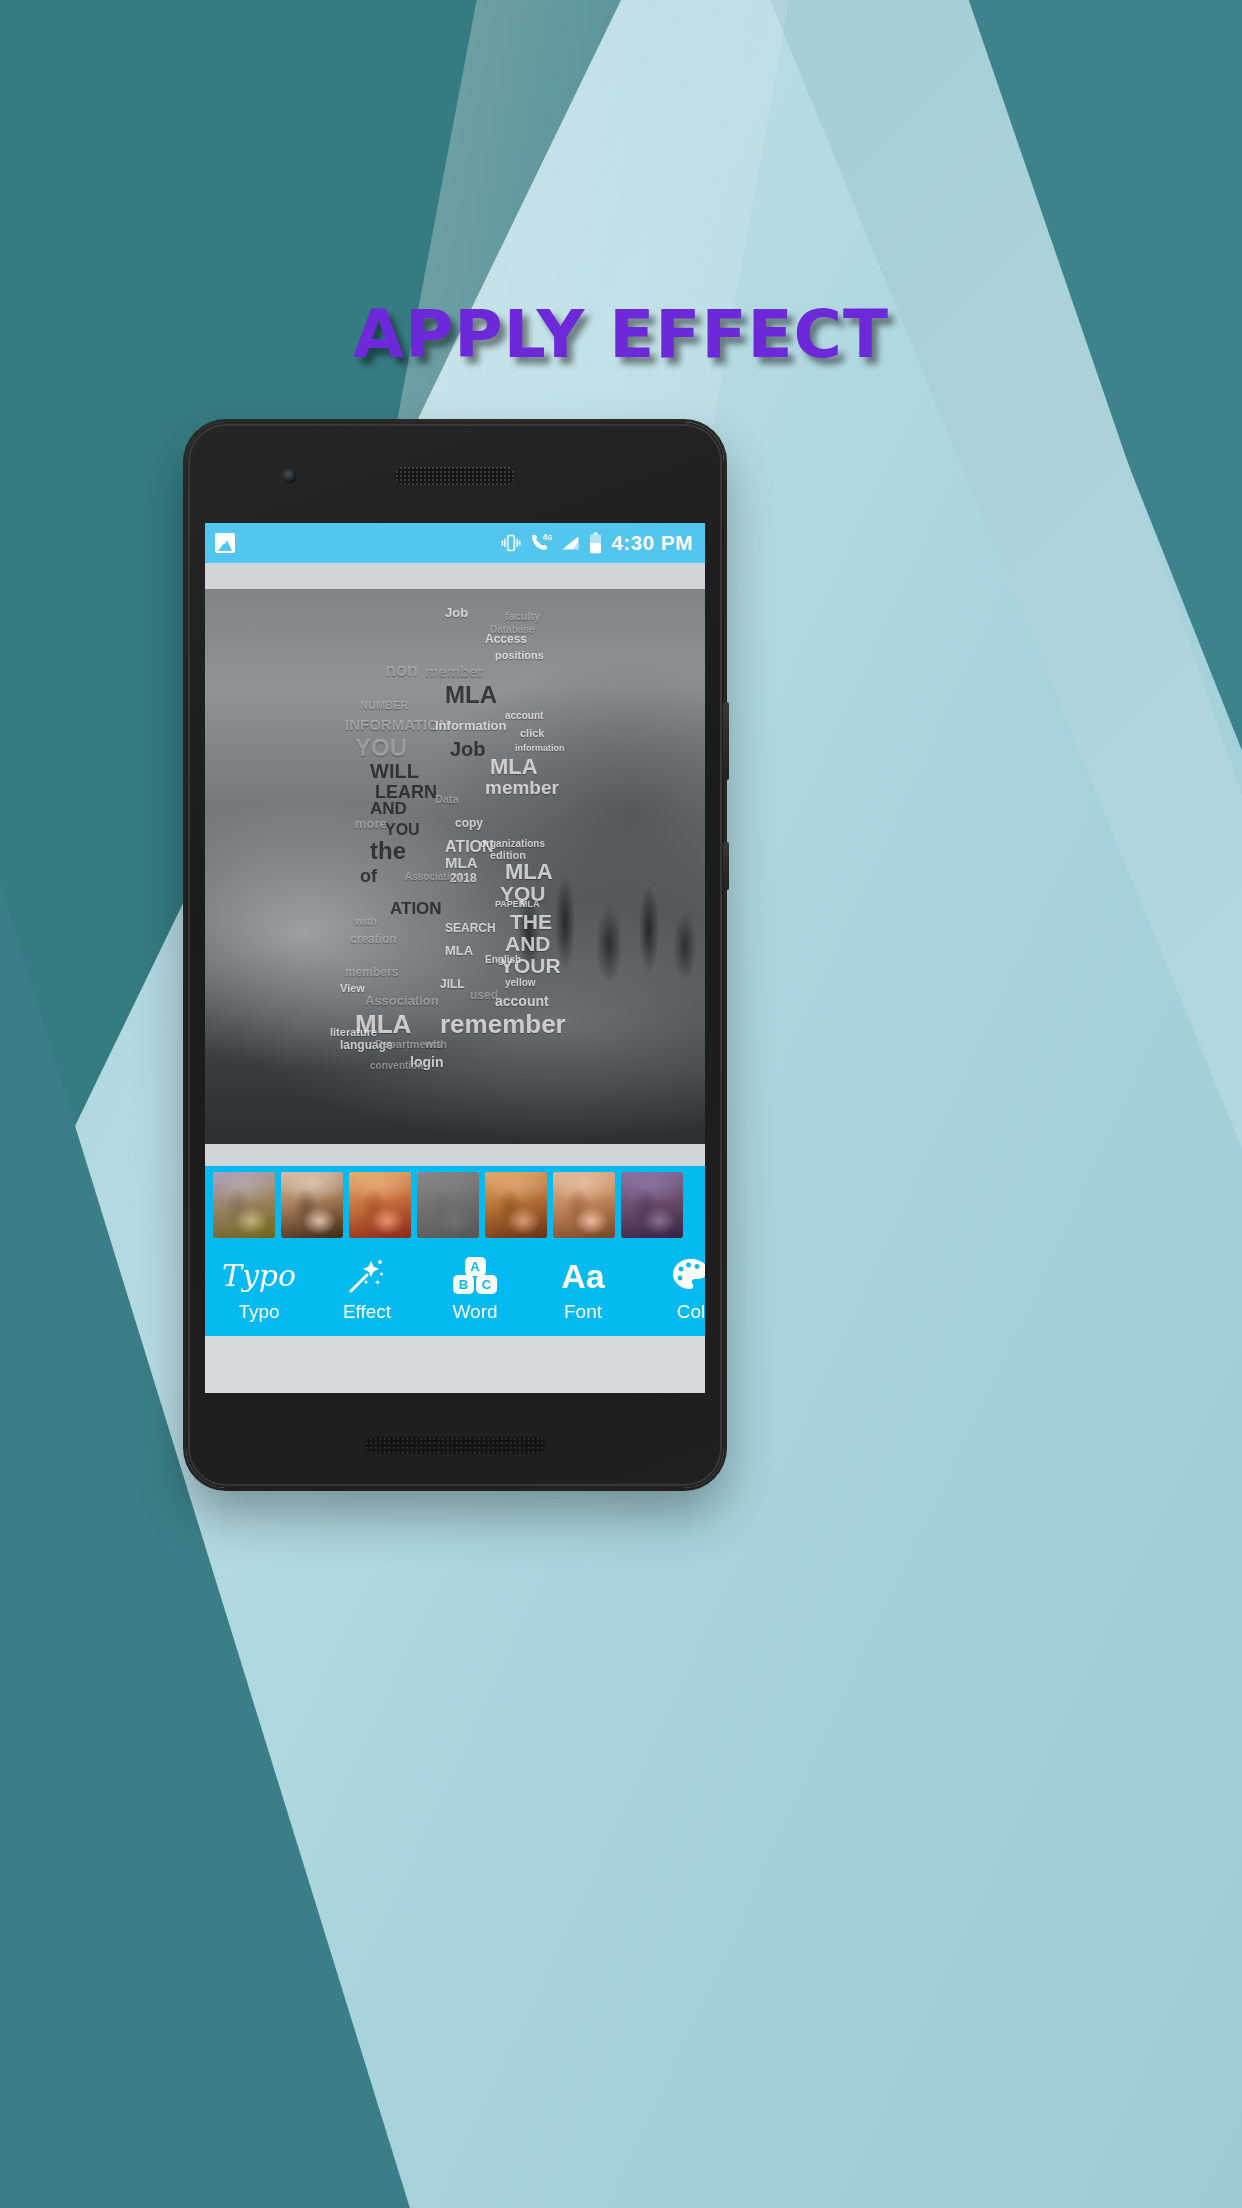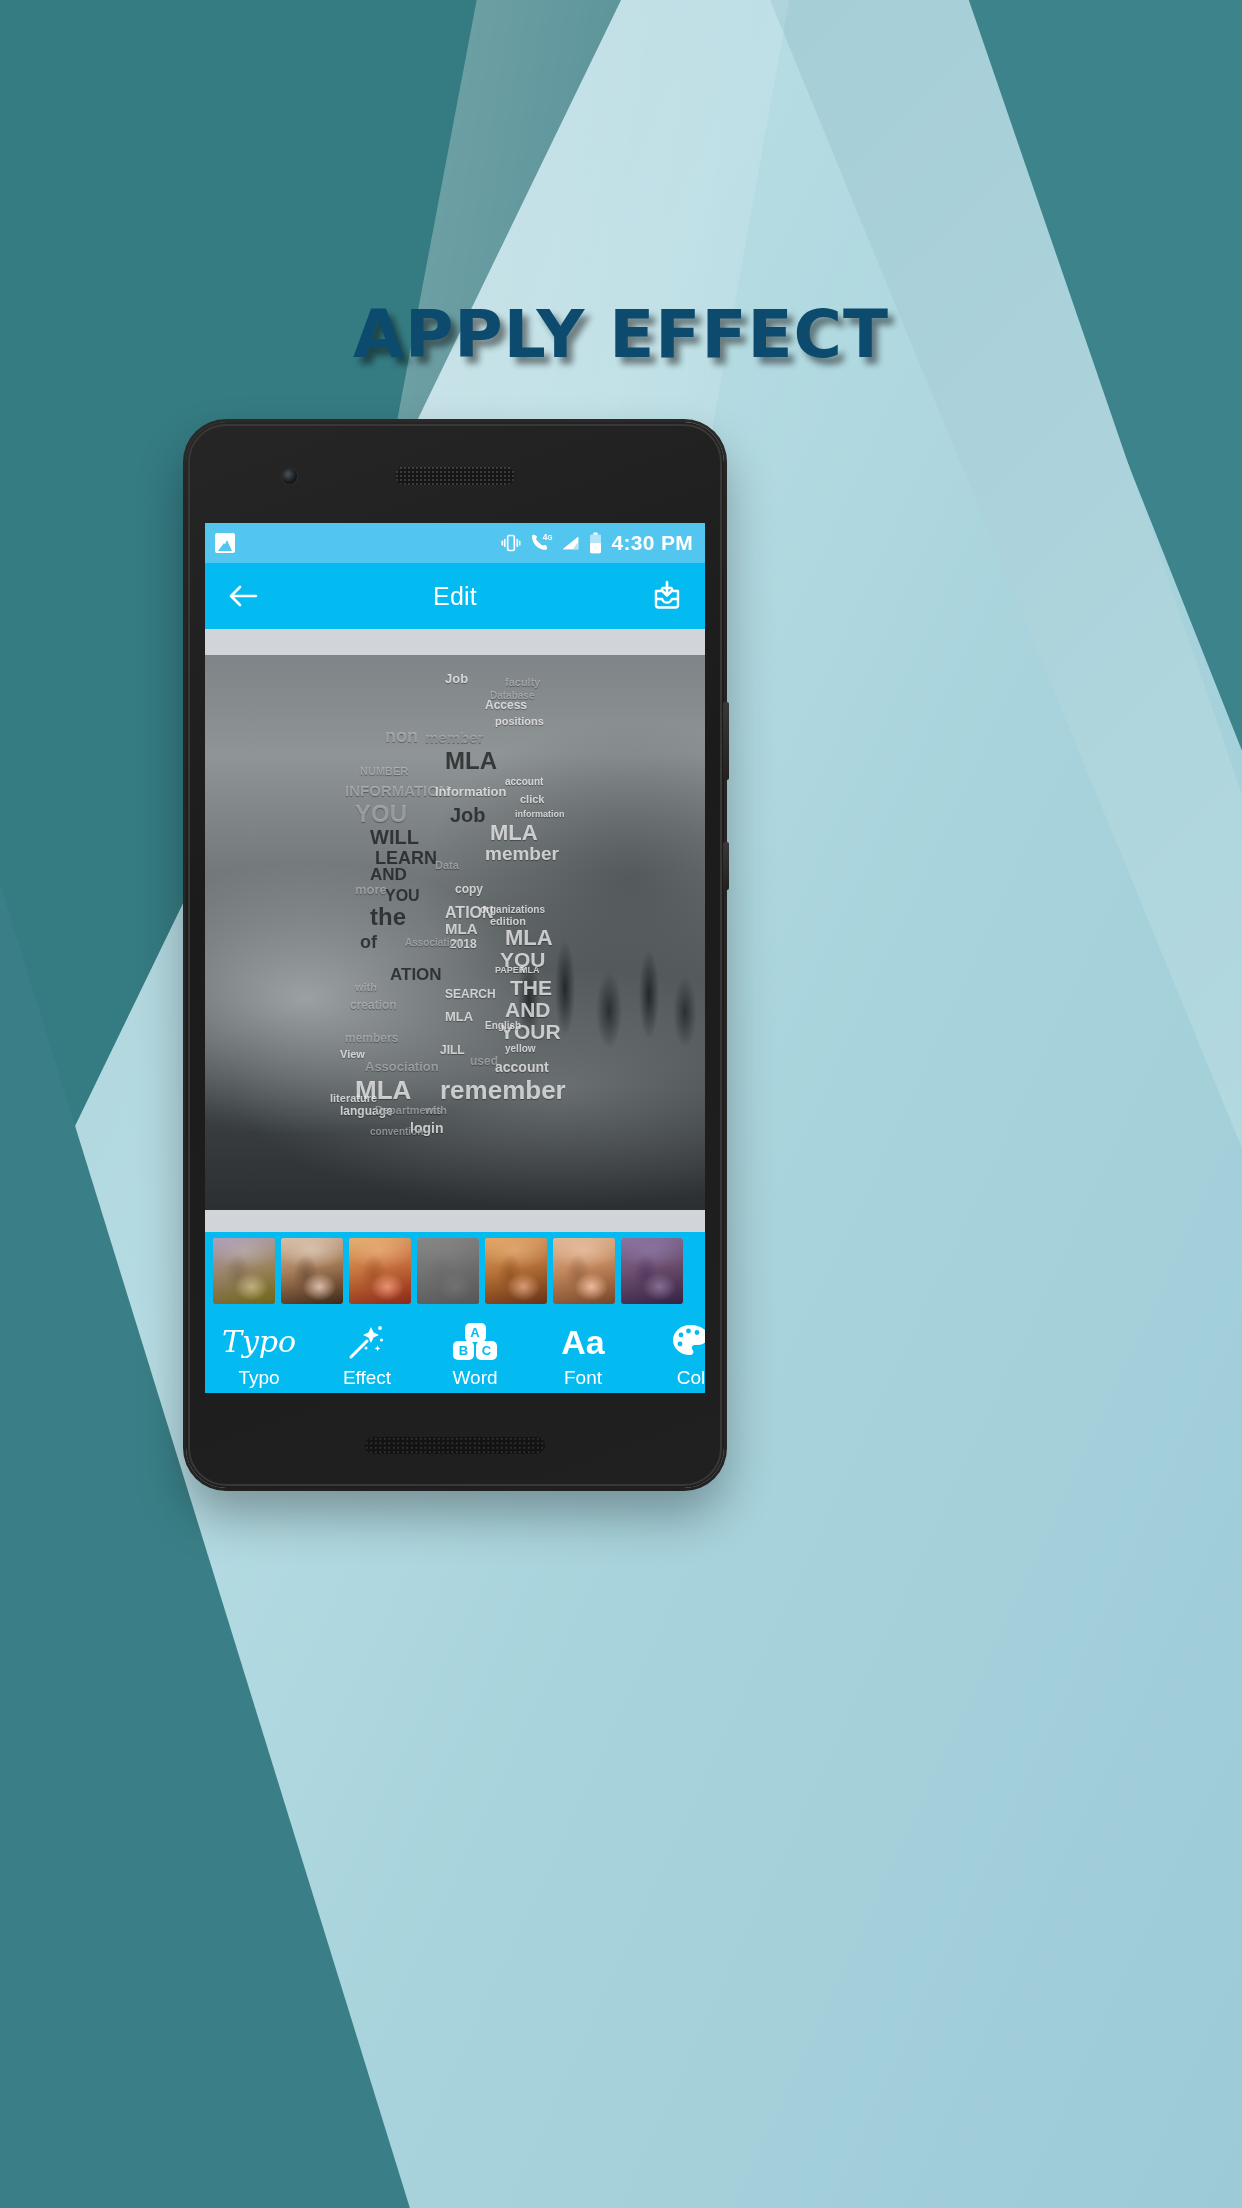--- a/index.html
+++ b/index.html
@@ -49,21 +49,21 @@
   #headline {
     position:absolute; top:296px; left:0; width:1242px;
     text-align:center; z-index:5;
   }
   #headline .txt {
     display:inline-block;
     font-family:"DejaVu Sans", sans-serif;
     font-weight:bold;
     font-size:66px;
     letter-spacing:1px;
-    color:#0c4a6e;
+    color:#6d28d9;
     text-shadow: 6px 7px 6px rgba(0,0,0,0.45);
   }
 
   
   #phone {
     position:absolute;
     left:186px; top:422px;
     width:538px; height:1066px;
     background:linear-gradient(160deg,#262626 0%, #1b1b1b 40%, #202020 100%);
     border-radius:40px;
@@ -307,36 +307,20 @@
 
         <svg width="13" height="22" viewBox="0 0 14 24">
           <rect x="4.6" y="0.5" width="4.8" height="2.4" rx="0.8" fill="#fff"></rect>
           <rect x="1" y="2.6" width="12" height="20.6" rx="1.6" fill="#fff" opacity="0.55"></rect>
           <rect x="1" y="12" width="12" height="11.2" rx="1.6" fill="#fff"></rect>
         </svg>
         <span class="st-time">4:30 PM</span>
       </div>
     </div>
 
-    <div id="appbar">
-      <div class="icon-btn">
-        <svg width="30" height="26" viewBox="0 0 30 26">
-          <path d="M28 13H4M12 4L3 13l9 9" fill="none" stroke="#fff" stroke-width="2.6" stroke-linecap="round" stroke-linejoin="round"></path>
-        </svg>
-      </div>
-      <div class="title">Edit</div>
-      <div class="flexspace"></div>
-      <div class="icon-btn">
-        <svg width="36" height="36" viewBox="0 0 36 36">
-          <path d="M7 13h5l1.6-3h8.8L24 13h5v14a2.5 2.5 0 0 1-2.5 2.5h-17A2.5 2.5 0 0 1 7 27z" fill="none" stroke="#fff" stroke-width="2.4" stroke-linejoin="round"></path>
-          <path d="M7 21h6.2a5 5 0 0 0 9.6 0H29" fill="none" stroke="#fff" stroke-width="2.4" stroke-linejoin="round"></path>
-          <path d="M18 4v13M13 12.5l5 5 5-5" fill="none" stroke="#fff" stroke-width="2.6" stroke-linecap="round" stroke-linejoin="round"></path>
-        </svg>
-      </div>
-    </div>
 
     <div class="grey-strip" style="height:26px"></div>
 
     <div id="photo">
       <div class="fog"></div>
       <div class="trees"></div>
       <div id="wordart">
           <div class="w" style="left: 48%; top: 3%; font-size: 13px;">Job</div>
           <div class="w mid" style="left: 60%; top: 4%; font-size: 11px;">faculty</div>
           <div class="w" style="left: 56%; top: 8%; font-size: 12px;">Access</div>

